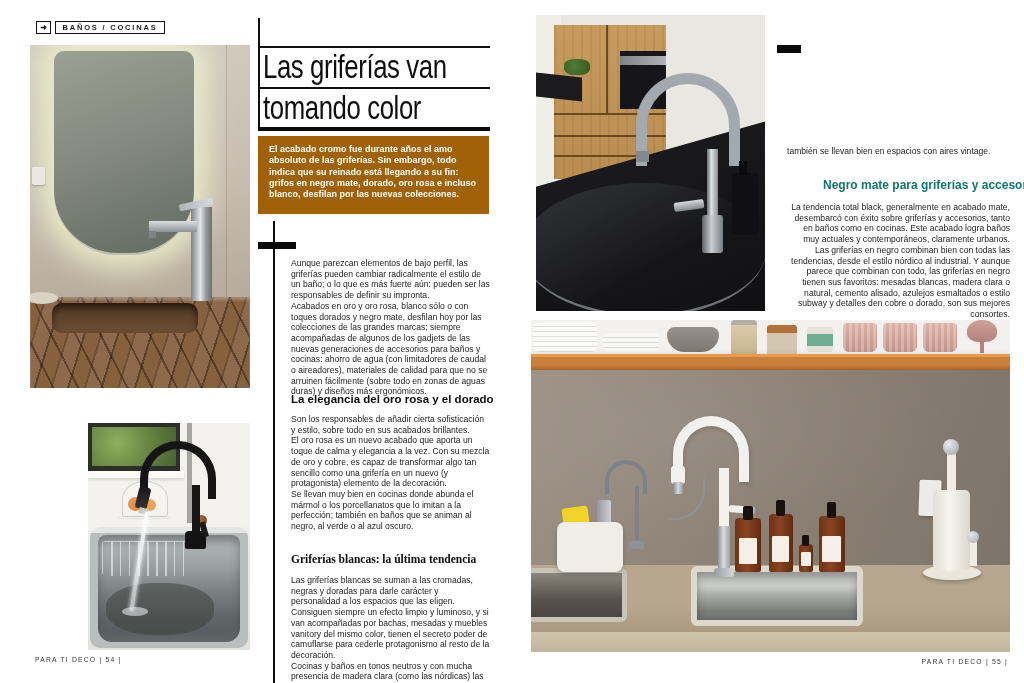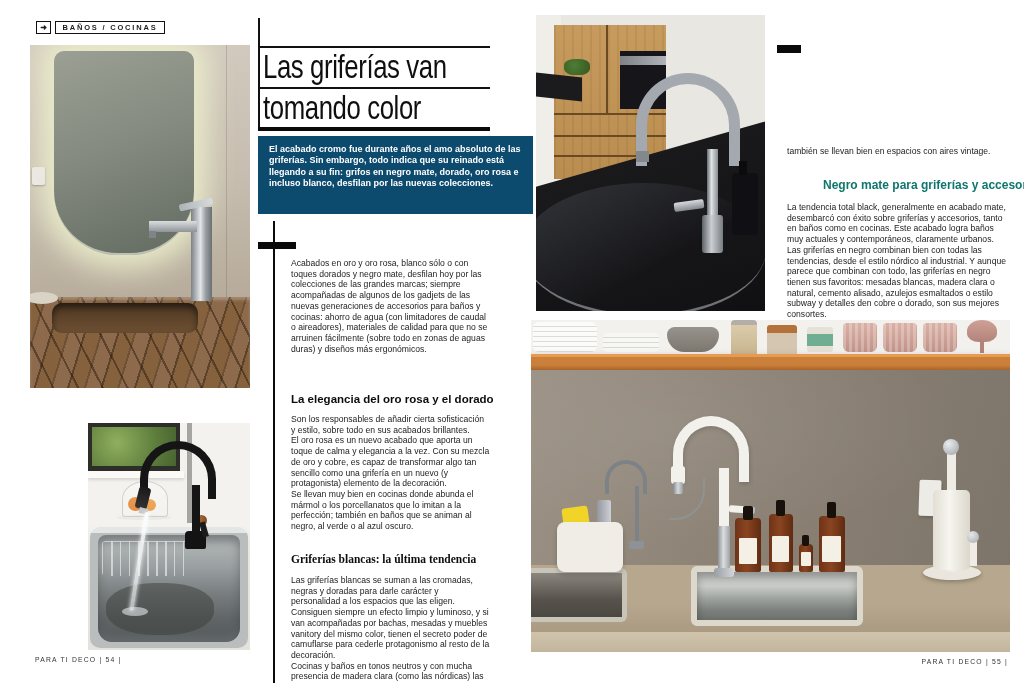--- a/index.html
+++ b/index.html
@@ -20,21 +20,21 @@
   
   .vrule-title { left:258px; top:18px; width:2px; height:113px; background:#111; }
   .t-rule { left:258px; width:232px; height:2px; background:#111; }
   .t-rule1 { top:46px; } .t-rule2 { top:87px; }
   .t-bar { left:258px; top:127px; width:232px; height:4px; background:#0a0a0a; }
   .title-line { left:263px; width:300px; height:40px; font-size:33px; line-height:40px;
     color:#0f0f0f; white-space:nowrap; transform:scaleX(0.78); transform-origin:0 50%;
     letter-spacing:-0.5px; }
   .title-1 { top:47px; } .title-2 { top:88px; }
 
-  .intro-box { left:258px; top:136px; width:275px; height:78px; background:#0c4a6e;
+  .intro-box { left:258px; top:136px; width:231px; height:78px; background:#a16207;
     color:#fff; font-size:9px; font-weight:bold; line-height:11.3px;
     padding:8px 11px; box-sizing:border-box; }
 
   
   .cross-h { left:258px; top:242px; width:38px; height:7px; background:#0a0a0a; }
   .cross-v { left:273px; top:221px; width:2px; height:462px; background:#0a0a0a; }
 
   .body-text { font-size:8.6px; line-height:10.7px; color:#1b1b1b; }
   .body-text p { margin:0; }
   .col-left { left:291px; width:199px; }
@@ -275,20 +275,21 @@
   <div class="abs t-rule t-rule2"></div>
   <div class="abs title-line title-2">tomando color</div>
   <div class="abs t-bar"></div>
 
   <div class="abs intro-box">El acabado cromo fue durante años el amo absoluto de las griferías. Sin embargo, todo indica que su reinado está llegando a su fin: grifos en negro mate, dorado, oro rosa e incluso blanco, desfilan por las nuevas colecciones.</div>
 
   <div class="abs cross-h"></div>
   <div class="abs cross-v"></div>
 
   <div class="abs body-text col-left" style="top:258px;">
+    <p>Aunque parezcan elementos de bajo perfil, las griferías pueden cambiar radicalmente el estilo de un baño; o lo que es más fuerte aún: pueden ser las responsables de definir su impronta.</p>
     <p>Acabados en oro y oro rosa, blanco sólo o con toques dorados y negro mate, desfilan hoy por las colecciones de las grandes marcas; siempre acompañadas de algunos de los gadjets de las nuevas generaciones de accesorios para baños y cocinas: ahorro de agua (con limitadores de caudal o aireadores), materiales de calidad para que no se arruinen fácilmente (sobre todo en zonas de aguas duras) y diseños más ergonómicos.</p>
   </div>
   <div class="abs h-left" style="top:393px;">La elegancia del oro rosa y el dorado</div>
   <div class="abs body-text col-left" style="top:414px;">
     <p>Son los responsables de añadir cierta sofisticación y estilo, sobre todo en sus acabados brillantes.</p>
     <p>El oro rosa es un nuevo acabado que aporta un toque de calma y elegancia a la vez. Con su mezcla de oro y cobre, es capaz de transformar algo tan sencillo como una grifería en un nuevo (y protagonista) elemento de la decoración.</p>
     <p>Se llevan muy bien en cocinas donde abunda el mármol o los porcellanatos que lo imitan a la perfección; también en baños que se animan al negro, al verde o al azul oscuro.</p>
   </div>
   <div class="abs h-left" style="top:553px;font-family:Liberation Serif, serif;">Griferías blancas: la última tendencia</div>
   <div class="abs body-text col-left" style="top:575px;">
@@ -343,21 +344,21 @@
     <div class="abs tr-dispenser"></div>
     <div class="abs tr-pump"></div>
   </div>
 
   <div class="abs quote-bar"></div>
 
   <div class="abs body-text col-right" style="top:146px;">
     <p>también se llevan bien en espacios con aires vintage.</p>
   </div>
   <div class="abs h-right" style="top:178px;">Negro mate para griferías y accesorios</div>
-  <div class="abs body-text col-right" style="top:202px;">
+  <div class="abs body-text col-right" style="top:202px;text-align:right;">
     <p>La tendencia total black, generalmente en acabado mate, desembarcó con éxito sobre griferías y accesorios, tanto en baños como en cocinas.  Este acabado logra baños muy actuales y contemporáneos, claramente urbanos.</p>
     <p>Las griferías en negro combinan bien con todas las tendencias, desde el estilo nórdico al industrial. Y aunque parece que combinan con todo, las griferías en negro tienen sus favoritos: mesadas blancas, madera clara o natural, cemento alisado, azulejos esmaltados o estilo subway y detalles den cobre o dorado, son sus mejores consortes.</p>
   </div>
 
   <div class="abs photo ph-br">
     <div class="abs br-plates1"></div>
     <div class="abs br-plates2"></div>
     <div class="abs br-bowl"></div>
     <div class="abs br-jar1"></div>
     <div class="abs br-jar2"></div>

